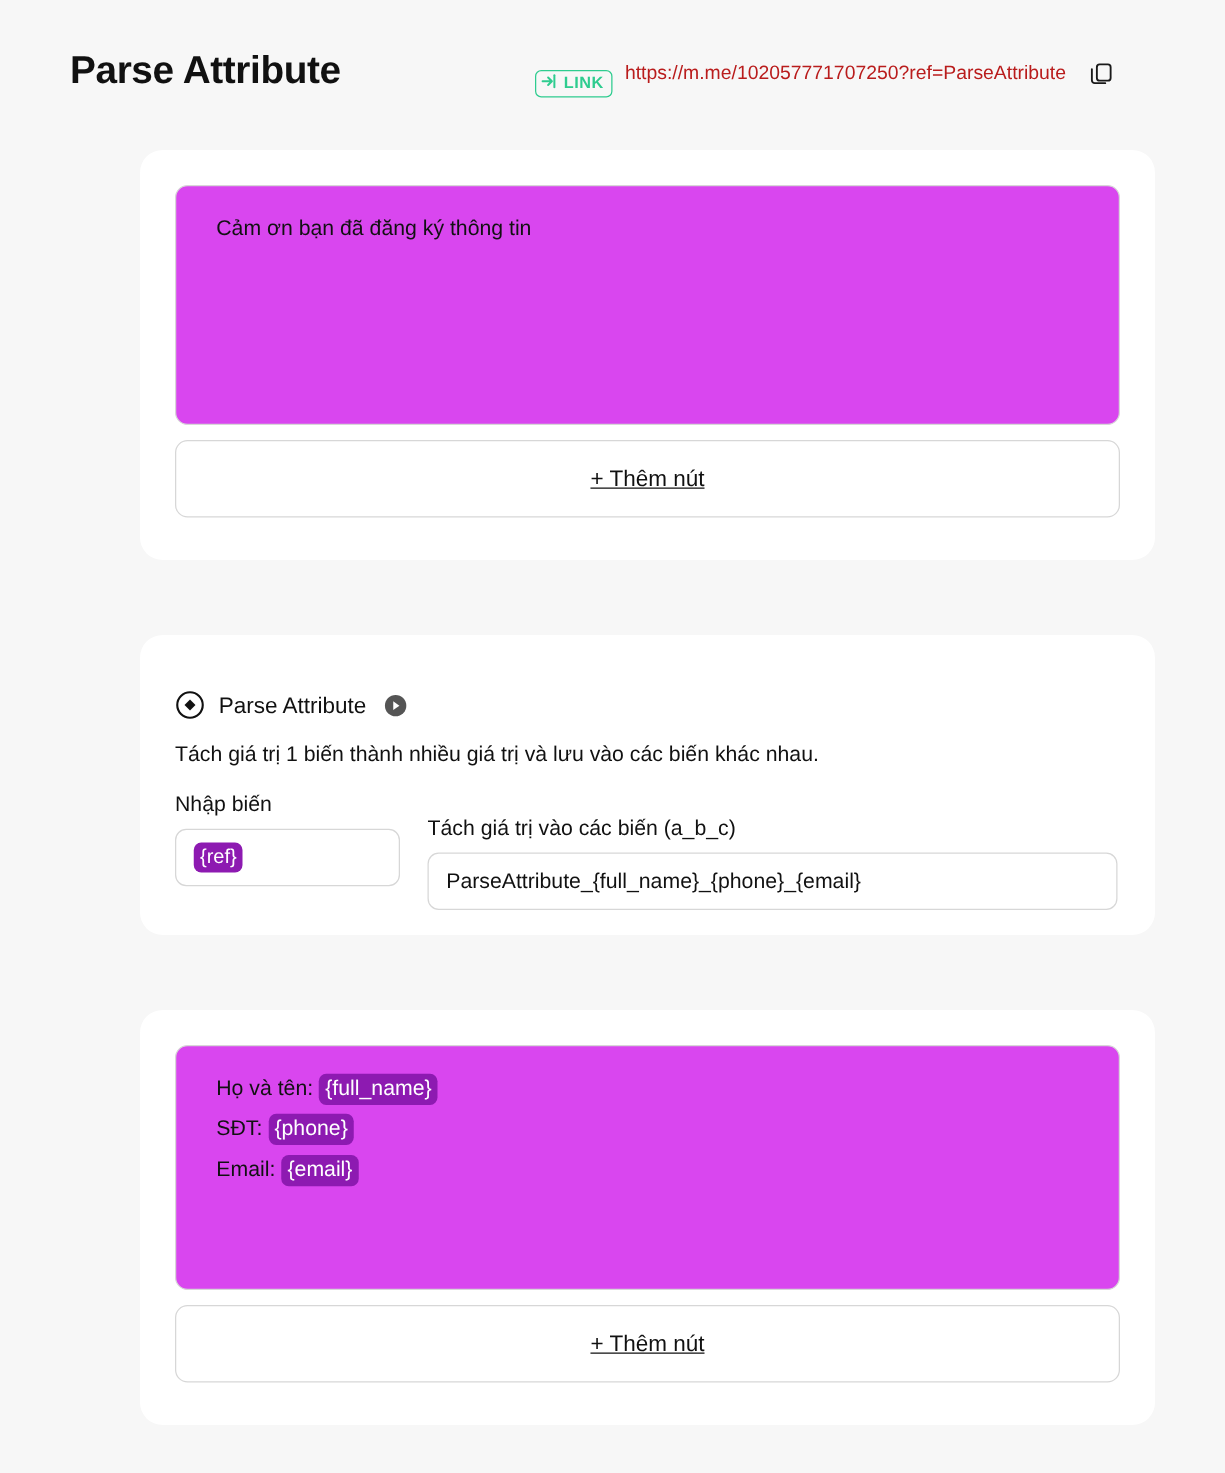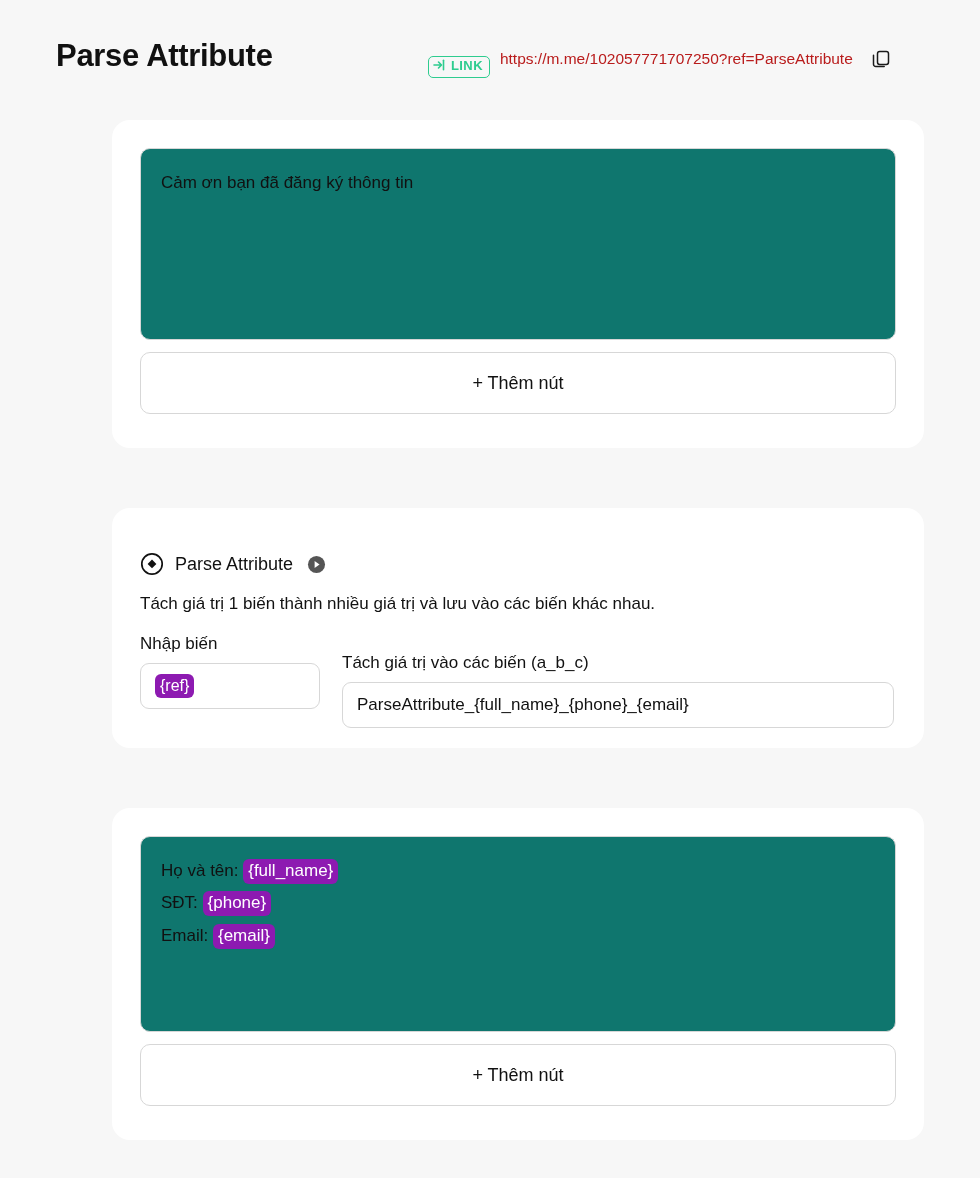--- a/index.html
+++ b/index.html
@@ -106,42 +106,43 @@
     width: 812px;
     height: 332px;
     padding: 28px;
   }
 
   
   .msg-box {
     border: 1px solid #d7d7d7;
     border-radius: 10px;
     box-sizing: border-box;
-    padding: 18px 20px;
-    background: #0f766e;
+    padding: 18px 32px;
+    background: #d946ef;
     font-size: 17px;
     line-height: 1.9;
     color: #111;
   }
   .msg-box-1 { height: 192px; }
   .msg-box-2 { height: 196px; }
 
   .add-btn {
     margin-top: 12px;
     height: 62px;
     border: 1px solid #d7d7d7;
     border-radius: 10px;
     background: #fff;
     display: flex;
     align-items: center;
     justify-content: center;
     font-size: 18px;
     color: #111;
     cursor: pointer;
     box-sizing: border-box;
+    text-decoration: underline;
   }
 
   
   .chip {
     display: inline-block;
     background: #8d1ab1;
     color: #ffffff;
     border-radius: 6px;
     padding: 1px 5px;
     font-size: 17px;

